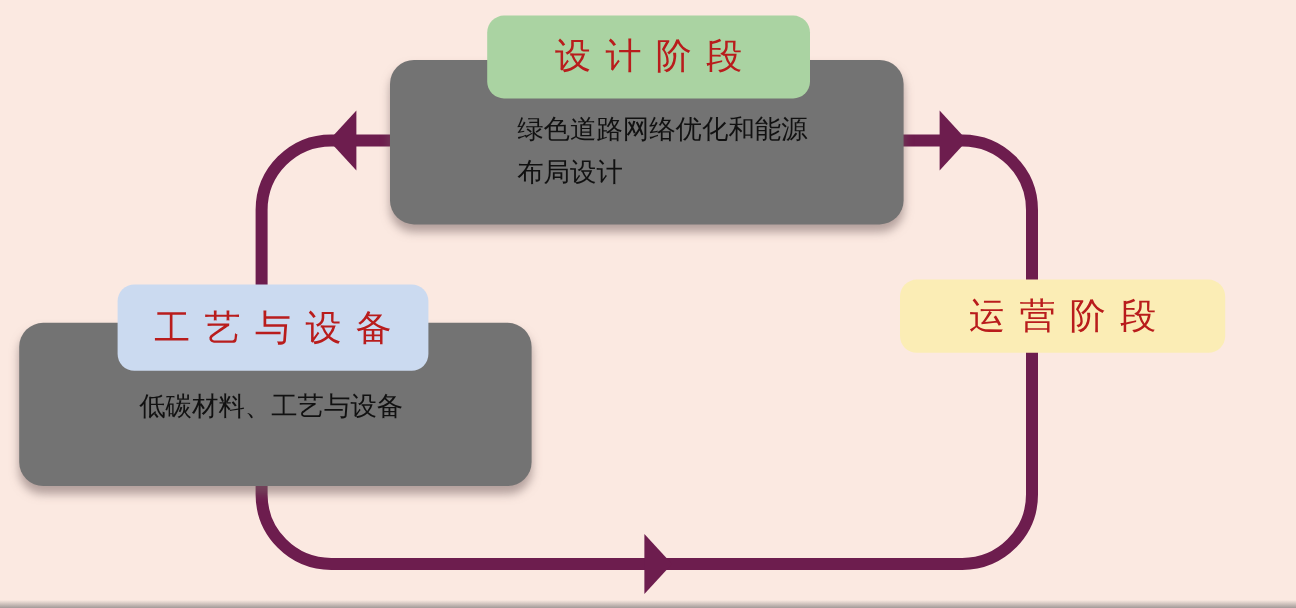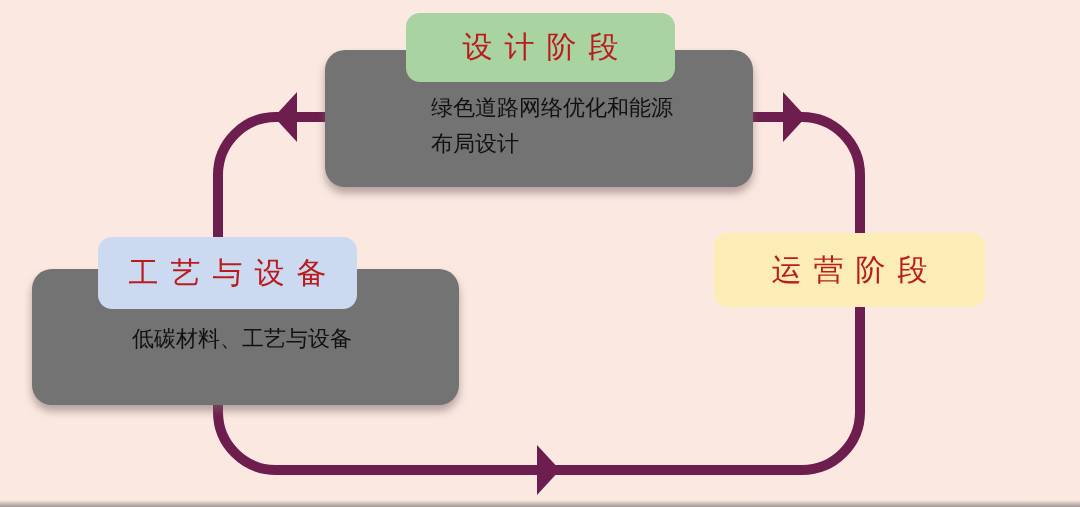--- a/index.html
+++ b/index.html
@@ -40,26 +40,26 @@
     font-size:22px;
     line-height:36px;
     font-weight:500;
     color:#111;
   }
   
   .card-design{left:325px;top:50px;width:428px;height:137px;}
   .pill-design{left:406px;top:13px;width:269px;height:69px;}
   .desc-design{padding:40px 0 0 106px;max-width:252px;}
   
-  .card-construction{left:16px;top:269px;width:427px;height:136px;margin-left:16px;}
+  .card-construction{left:16px;top:269px;width:427px;height:136px;}
   .pill-construction{left:98px;top:237px;width:259px;height:72px;}
   .desc-construction{padding:52px 0 0 100px;max-width:300px;}
   
   .card-operation{left:638px;top:268px;width:425px;height:137px;}
-  .pill-operation{left:714px;top:233px;width:271px;height:74px;}
+  .pill-operation{left:750px;top:233px;width:271px;height:61px;}
   .desc-operation{padding:48px 0 0 52px;max-width:360px;}
   .page-edge{
     position:absolute;left:0;right:0;bottom:0;height:7px;
     background:linear-gradient(to bottom, rgba(160,150,150,0), rgba(135,130,130,0.8));
     z-index:4;
   }
 </style>
 </head>
 <body>
 

